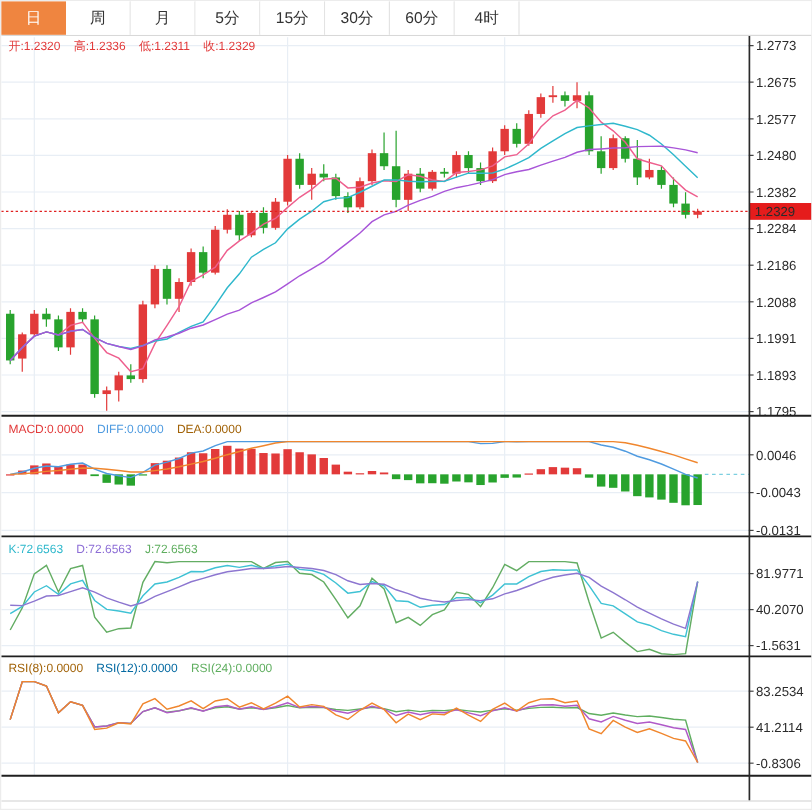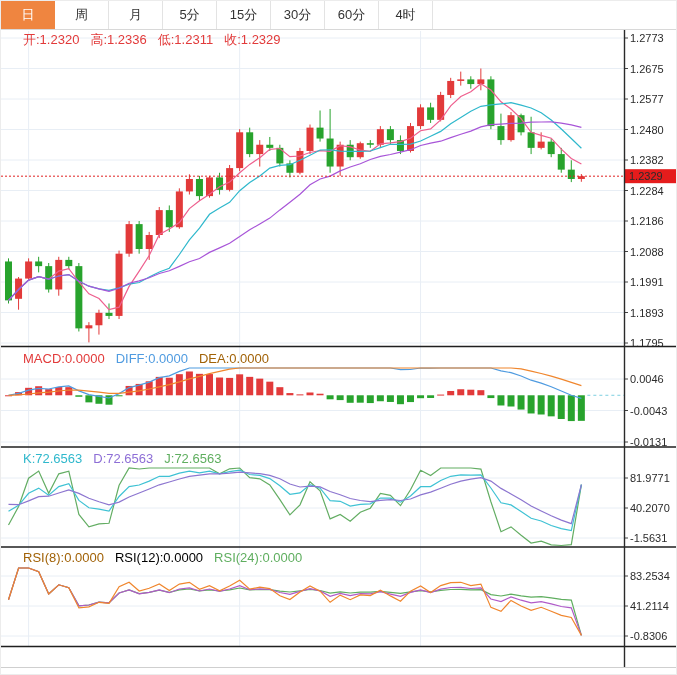--- a/index.html
+++ b/index.html
@@ -12,26 +12,26 @@
     position:absolute;top:0;left:0;width:677px;height:28px;
     display:flex;background:#fff;border-bottom:1px solid #d8d8d8;z-index:5;
   }
   .tab{
     width:54px;height:28px;line-height:28px;text-align:center;
     font-size:13px;color:#333;border-right:1px solid #e3e3e3;cursor:pointer;
     box-sizing:border-box;background:#fff;
   }
   .tab.active{color:#fff;border-right:none;}
   #chart-svg{position:absolute;top:0;left:0;z-index:1;}
-  .overlay{position:absolute;left:22px;white-space:nowrap;font-size:13px;z-index:4;line-height:15px;}
+  .overlay{position:absolute;left:6px;white-space:nowrap;font-size:10px;z-index:4;line-height:15px;}
   .overlay span{margin-right:11px;}
   .axis-text{font-size:11px;fill:#2b2b2b;}
   .c-red{color:#e23a3a}.c-pink{color:#ee5f8e}.c-cyan{color:#2fb8cc}.c-violet{color:#a855d8}
   .c-blue{color:#4f9be0}.c-orange{color:#a16207}.c-dpurple{color:#8d6ed6}.c-green{color:#5fae5f}
-  .c-magenta{color:#000000}
+  .c-magenta{color:#0369a1}
   .month-label{position:absolute;top:648px;font-size:13px;color:#333;z-index:4;margin-top:32px;}
 </style>
 </head>
 <body>
 
 <div class="app">
 
   <svg id="chart-svg" width="677" height="675">
       <line x1="0" y1="37" x2="623" y2="37" stroke="#e8eef5" stroke-width="1"></line>
       <line x1="0" y1="67.5" x2="623" y2="67.5" stroke="#e8eef5" stroke-width="1"></line>

